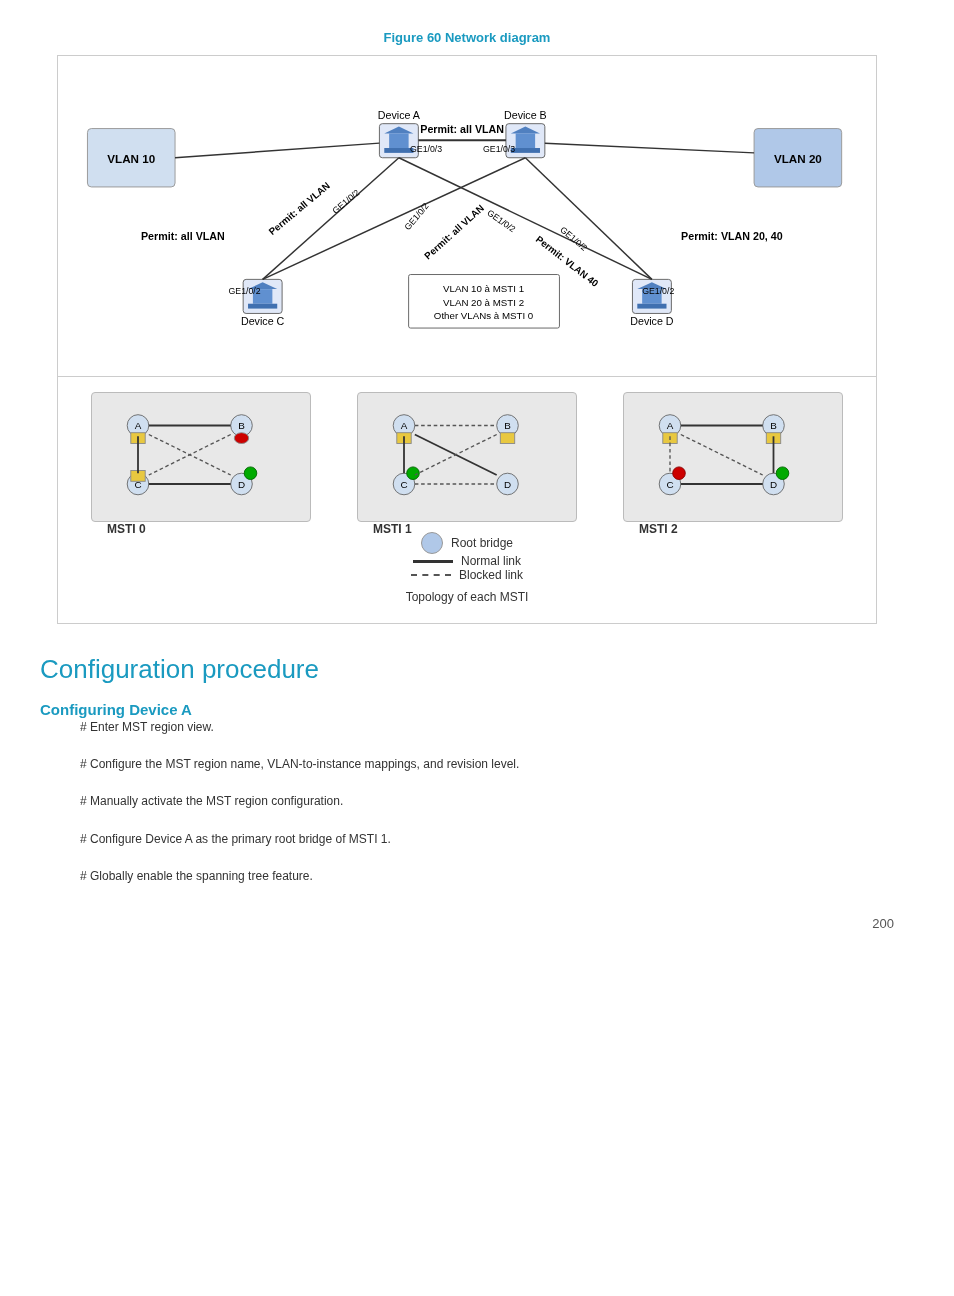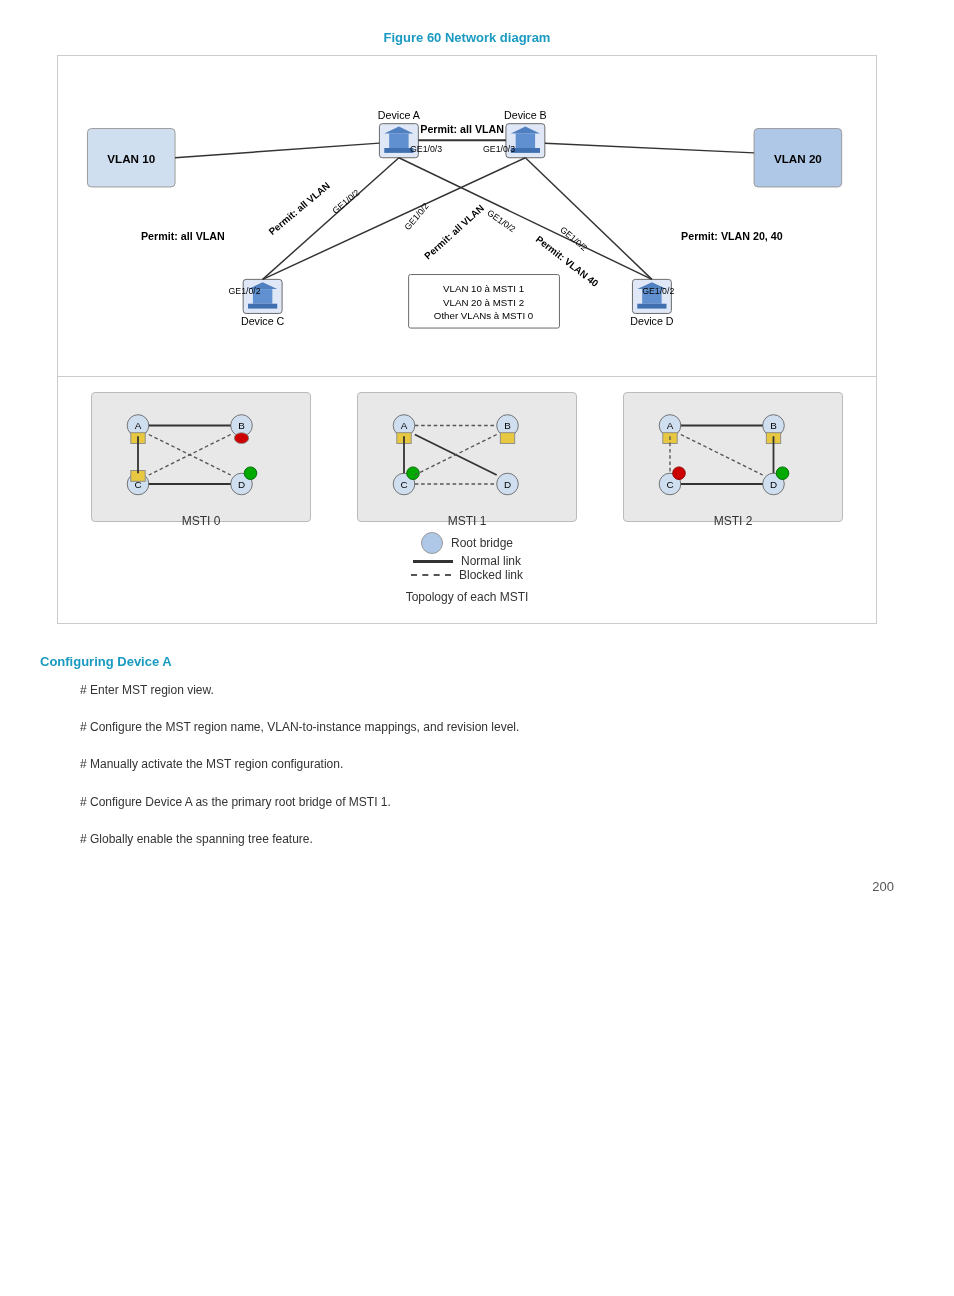--- a/index.html
+++ b/index.html
@@ -66,23 +66,22 @@
       background: #e8e8e8;
       border: 1px solid #bbb;
       border-radius: 4px;
       padding: 10px 15px;
       width: 220px;
       position: relative;
       height: 130px;
     }
     .msti-label {
       font-size: 12px;
-      font-weight: normal;
-      text-align: center;
-      margin-top: 0;
+      font-weight: bold;
+      margin-top: 8px;
     }
 
     
     .legend-row {
       display: flex;
       justify-content: space-around;
       align-items: center;
       margin: 8px 0;
       padding: 0 10px;
       flex-direction: column;
@@ -141,23 +140,22 @@
       margin-top: 30px;
     }
     .config-title {
       color: #1a9ac0;
       font-size: 26px;
       font-weight: normal;
       margin-bottom: 16px;
     }
     .config-subtitle {
       color: #1a9ac0;
-      font-size: 13px;
+      font-size: 15px;
       font-weight: bold;
-      margin-bottom: 12px;
     }
     .config-step {
       margin-left: 40px;
       margin-bottom: 18px;
       font-size: 12px;
       color: #333;
       line-height: 1.6;
     }
 
     
@@ -369,20 +367,21 @@
           <span>Blocked link</span>
         </div>
       </div>
 
 
       <div class="topology-caption">Topology of each MSTI</div>
     </div>
   </div>
 
   <div class="config-section">
+    <h1 class="config-title">Configuration procedure</h1>
 
     <div class="config-subtitle">Configuring Device A</div>
 
     <div class="config-step"># Enter MST region view.</div>
 
     <div class="config-step"># Configure the MST region name, VLAN-to-instance mappings, and revision level.</div>
 
     <div class="config-step"># Manually activate the MST region configuration.</div>
 
     <div class="config-step"># Configure Device A as the primary root bridge of MSTI 1.</div>

